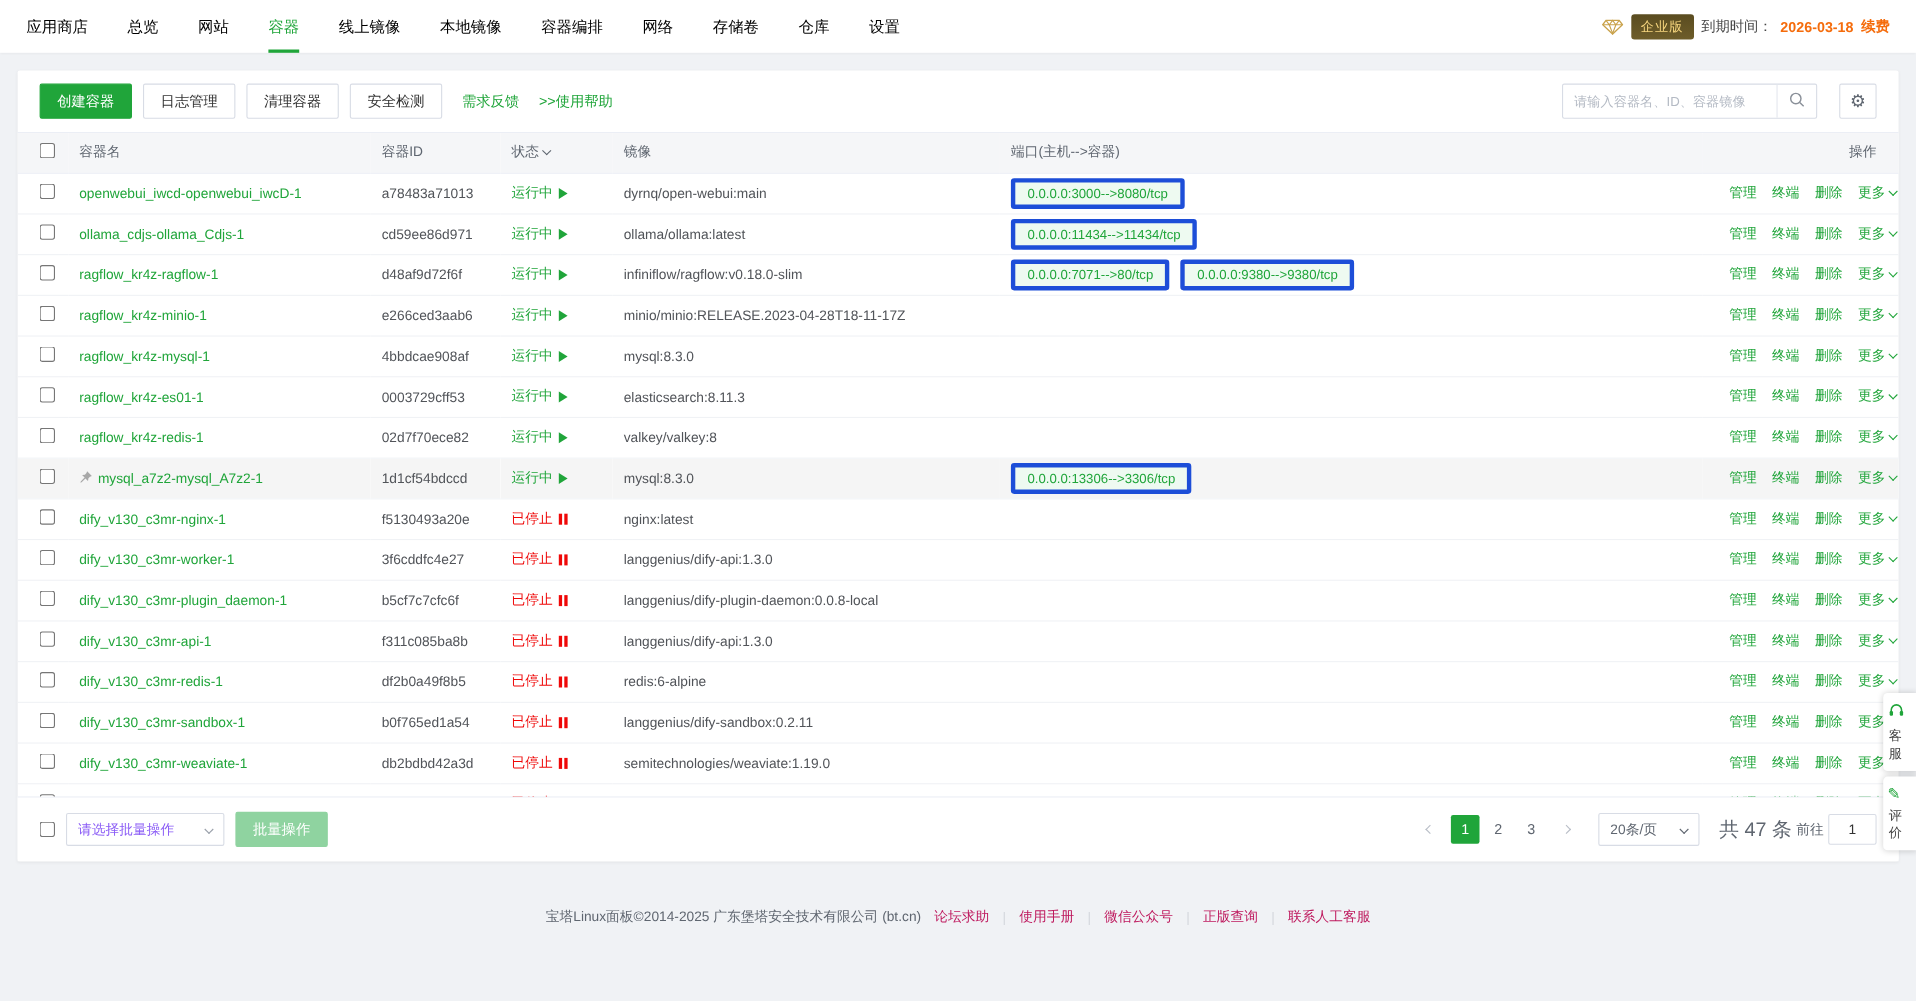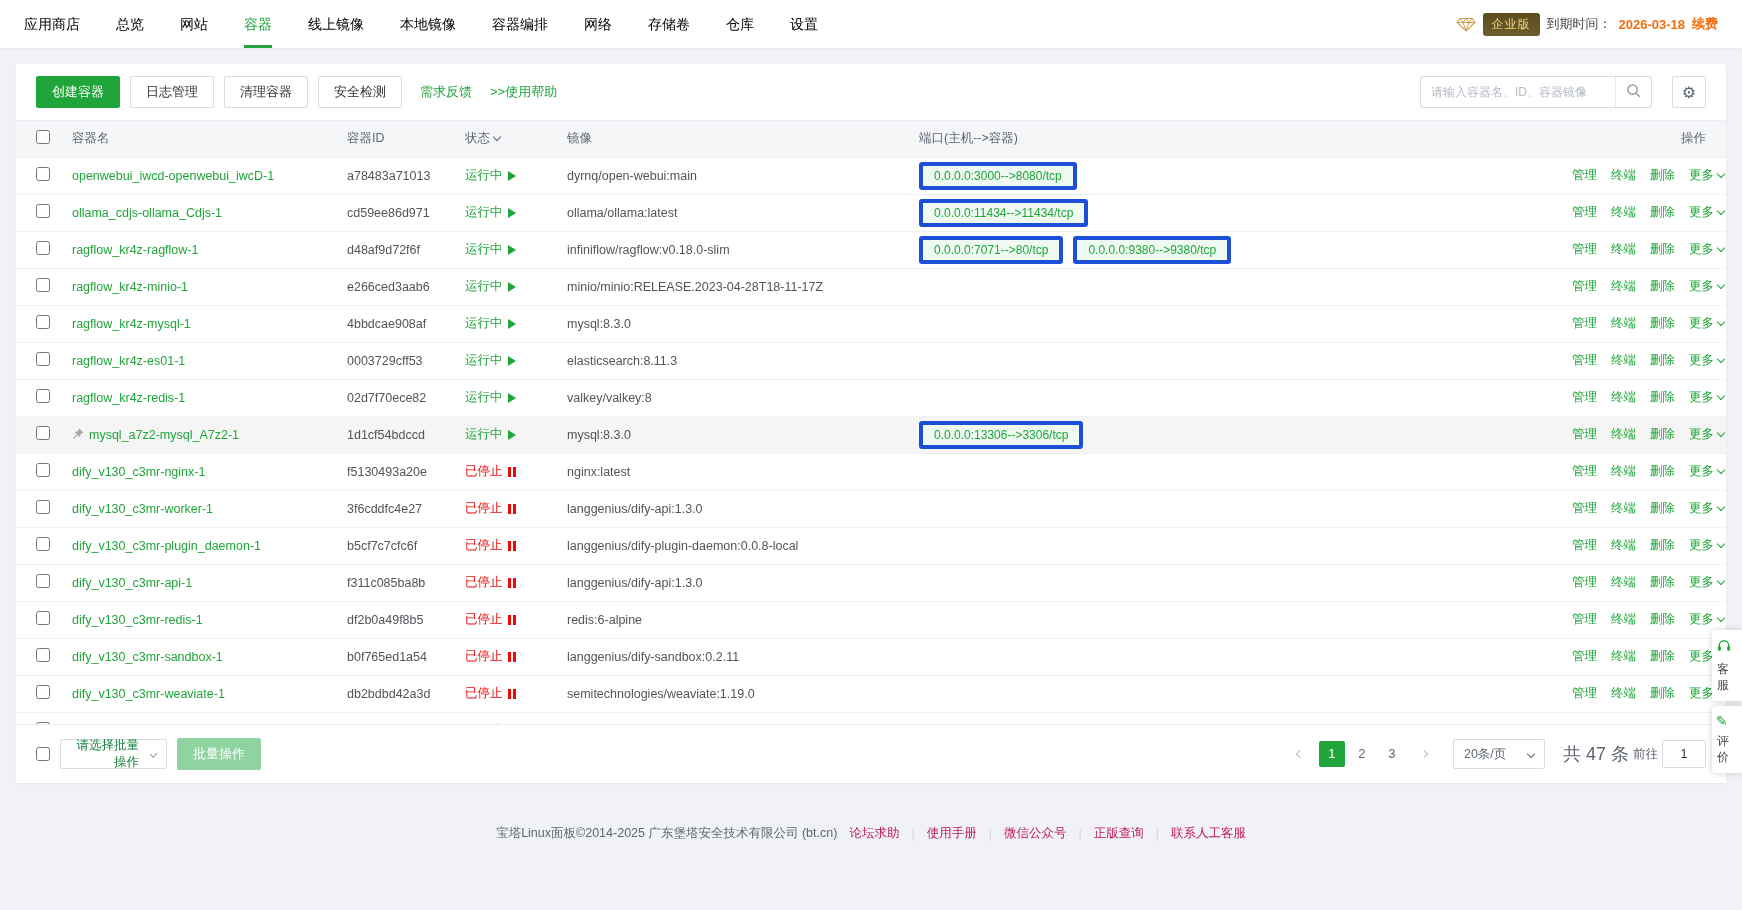--- a/index.html
+++ b/index.html
@@ -112,21 +112,21 @@
   
   .bottom-bar {
     display:flex; align-items:center; padding:13px 20px; gap:10px;
     border-top:1px solid #ebeef5; background:#fff;
   }
   .select {
     height:30px; border:1px solid #d8dce5; border-radius:2px; background:#fff;
     display:inline-flex; align-items:center; padding:0 10px; gap:8px; cursor:pointer;
     font-size:12.5px; color:#5f6670;
   }
-  .batch-select { width: 107px; color:#15803d; justify-content: space-between; text-align: right; }
+  .batch-select { width: 144px; color:#8b5cf6; justify-content: space-between; }
   .batch-select .chev { color:#9aa0aa; }
   .batch-btn { background:#8fd3a0; color:#fff; border-color:#8fd3a0; }
   .pager { margin-left:auto; display:flex; align-items:center; gap:4px; color:#5f6670; }
   .pg-arrow {
     width:26px; height:26px; display:inline-flex; align-items:center; justify-content:center;
     color:#b9bec7; cursor:pointer;
   }
   .pg {
     min-width:26px; height:26px; line-height:26px; text-align:center; display:inline-block;
     margin:0 2px; border-radius:2px; color:#5f6670; cursor:pointer; font-size:13px;

